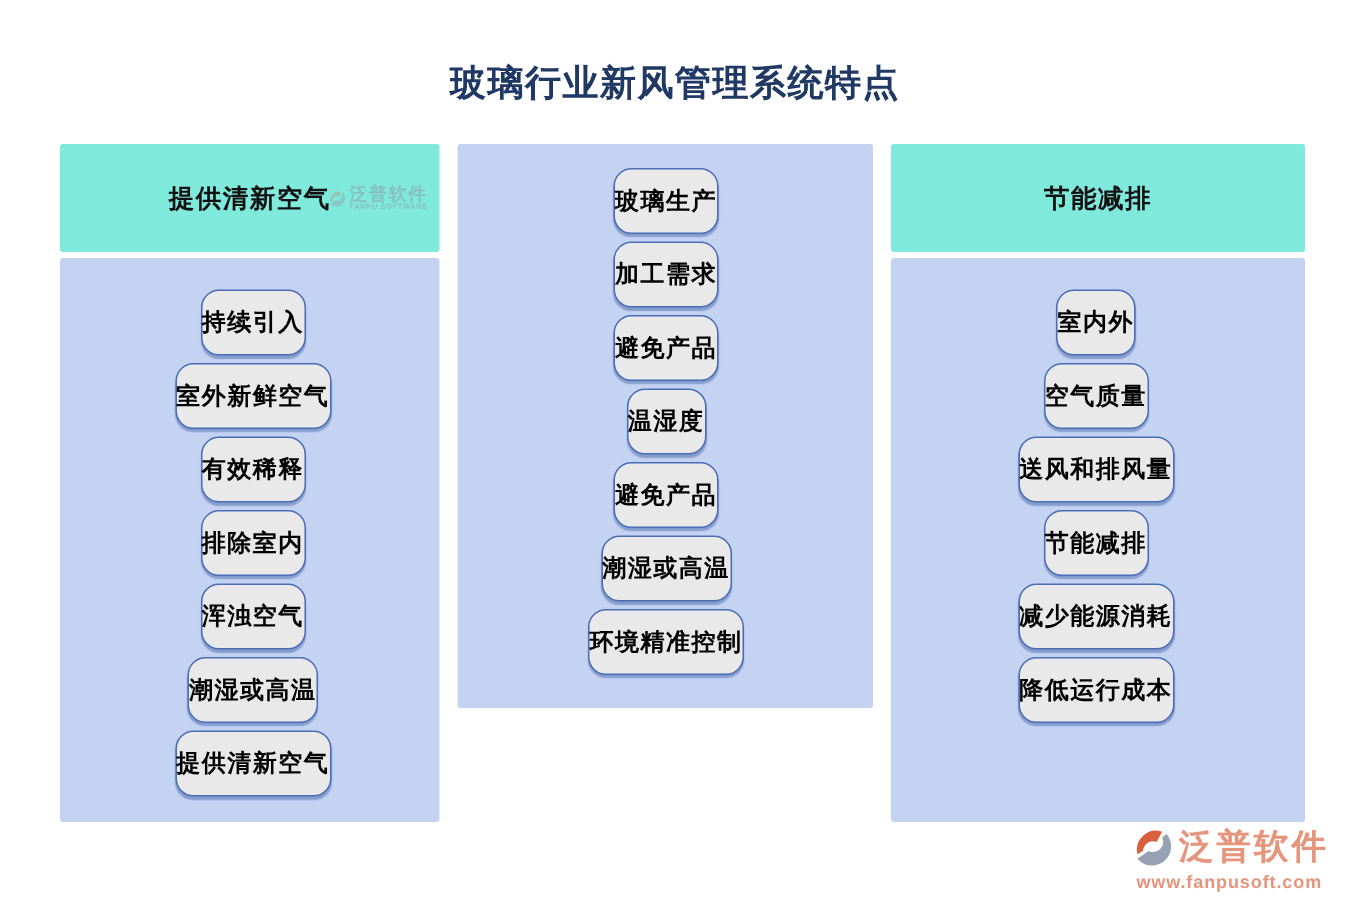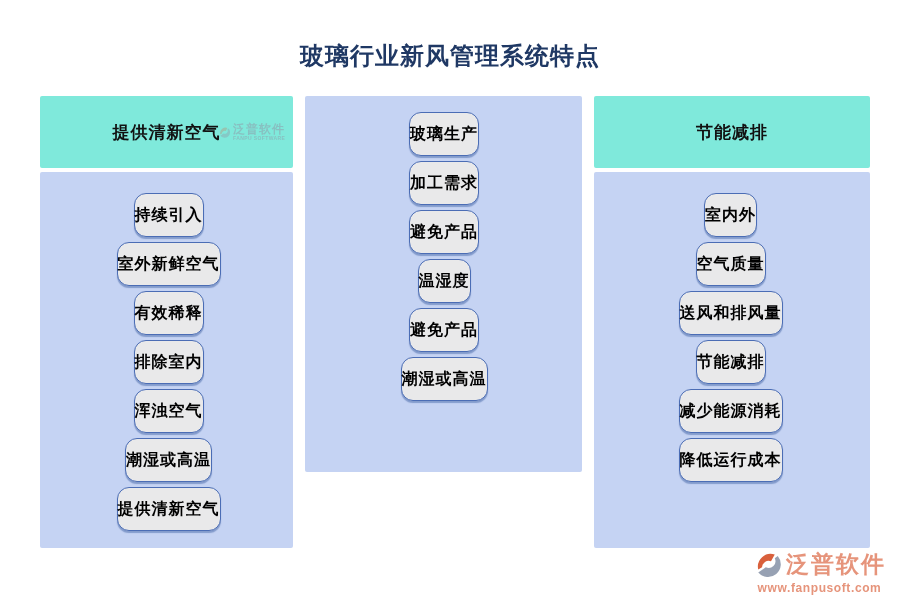--- a/index.html
+++ b/index.html
@@ -147,20 +147,21 @@
   <div class="item">加工需求</div>
 
   <div class="item">避免产品</div>
 
   <div class="item">温湿度</div>
 
   <div class="item">避免产品</div>
 
   <div class="item">潮湿或高温</div>
 
+  <div class="item">环境精准控制</div>
 </div>
   </section>
 
   <section class="column">
     <header class="column-header">
       <span class="header-label">节能减排</span>
 
     </header>
     <div class="column-body">
   <div class="item">室内外</div>

